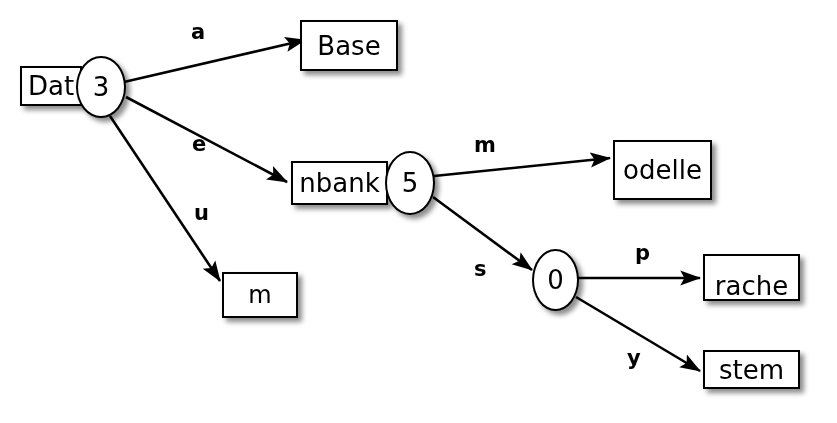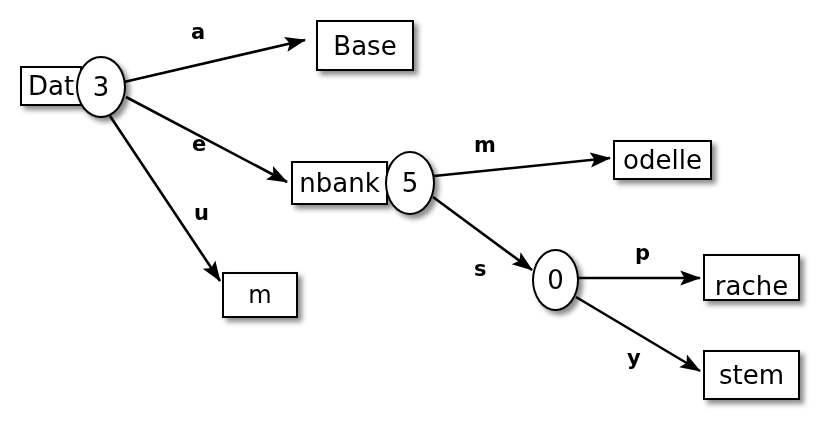--- a/index.html
+++ b/index.html
@@ -91,42 +91,42 @@
   </svg>
 
   <div class="layer-nodes">
     <div id="nodes-group">
         <div class="node rect-node" style="left: 20px; top: 66px; width: 62px; height: 40px; font-size: 26px; z-index: 5; justify-content: center;">
           <span class="node-label">Dat</span>
         </div>
         <div class="node ellipse-node" style="left: 76px; top: 56px; width: 50px; height: 62px; font-size: 26px; z-index: 6;">
           <span class="node-label">3</span>
         </div>
-        <div class="node rect-node" style="left: 316px; top: 20px; width: 98px; height: 51px; font-size: 26px; z-index: 5;">
+        <div class="node rect-node" style="left: 300px; top: 20px; width: 98px; height: 51px; font-size: 26px; z-index: 5;">
           <span class="node-label">Base</span>
         </div>
         <div class="node rect-node" style="left: 291px; top: 161px; width: 97px; height: 44px; font-size: 26px; z-index: 5;">
           <span class="node-label">nbank</span>
         </div>
         <div class="node ellipse-node" style="left: 385px; top: 151px; width: 50px; height: 64px; font-size: 26px; z-index: 6;">
           <span class="node-label">5</span>
         </div>
         <div class="node rect-node" style="left: 222px; top: 272px; width: 76px; height: 46px; font-size: 24px; z-index: 5;">
           <span class="node-label">m</span>
         </div>
-        <div class="node rect-node" style="left: 613px; top: 140px; width: 99px; height: 40px; font-size: 26px; z-index: 5;">
+        <div class="node rect-node" style="left: 613px; top: 140px; width: 99px; height: 60px; font-size: 26px; z-index: 5;">
           <span class="node-label">odelle</span>
         </div>
         <div class="node ellipse-node" style="left: 532px; top: 249px; width: 47px; height: 62px; font-size: 26px; z-index: 6;">
           <span class="node-label">0</span>
         </div>
         <div class="node rect-node" style="left: 703px; top: 254px; width: 97px; height: 47px; font-size: 26px; z-index: 5; align-items: flex-end;">
           <span class="node-label">rache</span>
         </div>
-        <div class="node rect-node" style="left: 703px; top: 350px; width: 97px; height: 50px; font-size: 26px; z-index: 5;">
+        <div class="node rect-node" style="left: 703px; top: 350px; width: 97px; height: 39px; font-size: 26px; z-index: 5;">
           <span class="node-label">stem</span>
         </div>
       </div>
   </div>
 
   <div class="layer-labels">
     <div id="edge-labels-group">
         <div class="edge-label" style="left: 191px; top: 22px;">a</div>
         <div class="edge-label" style="left: 192px; top: 134px;">e</div>
         <div class="edge-label" style="left: 194px; top: 203px;">u</div>

